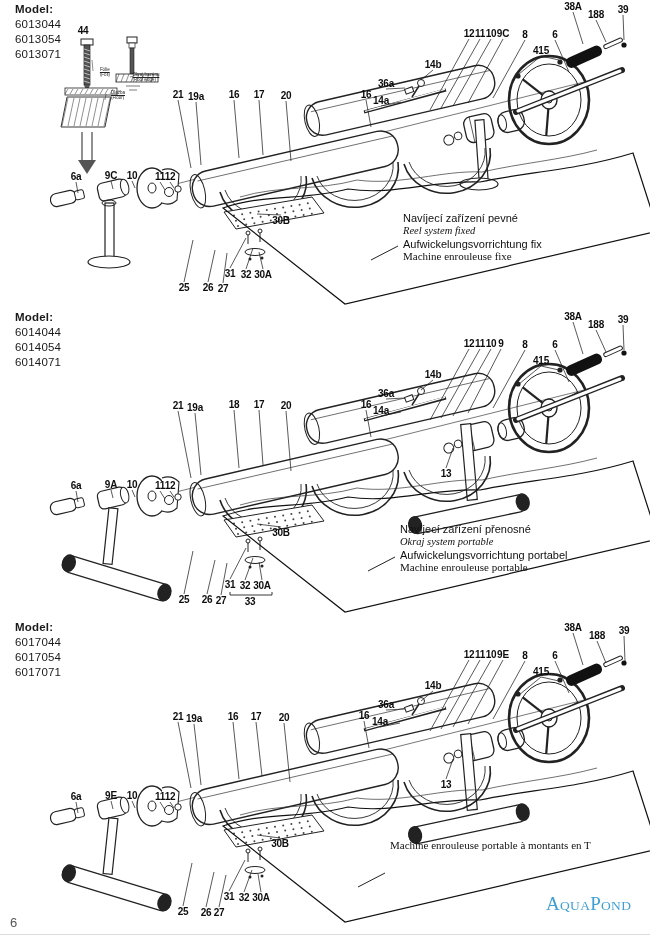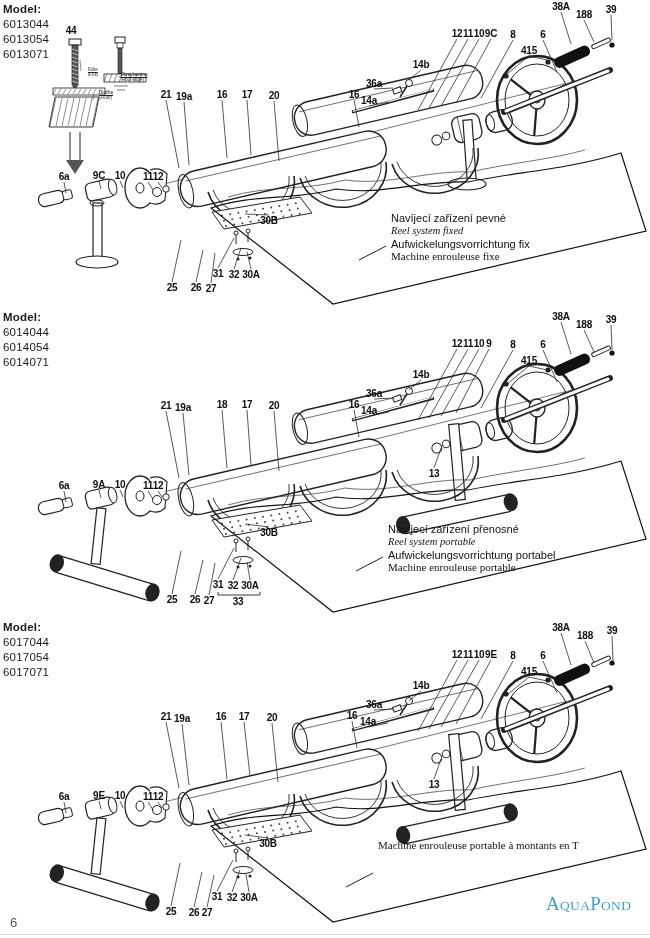--- a/index.html
+++ b/index.html
@@ -1,18 +1,18 @@
 <!DOCTYPE html>
 <html><head>
 <meta charset="utf-8">
 <style>
   html,body{margin:0;padding:0}
   body{position:relative;width:650px;height:938px;background:#fff;overflow:hidden;
        font-family:"Liberation Sans",sans-serif;color:#111}
-  .section{position:absolute;left:0;width:590px;height:308px}
+  .section{position:absolute;left:12px;width:590px;height:308px}
   .layer{position:absolute;left:0;top:0;width:650px;height:308px}
   svg.diagram{position:absolute;left:0;top:0;overflow:visible}
   .model{position:absolute;left:3px;top:2px;font-size:11.5px;line-height:1.3;color:#1a1a1a;letter-spacing:.2px}
   .model-header{font-weight:700}
   .part-label{position:absolute;transform:translateX(-50%);font-size:10px;font-weight:700;
               color:#0d0d0d;white-space:nowrap;letter-spacing:-.2px;line-height:1}
   .caption{position:absolute;white-space:nowrap;color:#101010}
   .caption div{height:12.8px}
   .cap-cs{font-size:11px}
   .cap-en{font-family:"Liberation Serif",serif;font-style:italic;font-size:10.5px}
@@ -463,21 +463,21 @@
       <div class="part-label" style="left: 218px; top: 272px;">31</div>
       <div class="part-label" style="left: 233px; top: 273px;">32</div>
       <div class="part-label" style="left: 250px; top: 273px;">30A</div>
       <div class="part-label" style="left: 238px; top: 289px;">33</div>
       <div class="part-label" style="left: 172px; top: 287px;">25</div>
       <div class="part-label" style="left: 195px; top: 287px;">26</div>
       <div class="part-label" style="left: 209px; top: 288px;">27</div>
     </div>
   <div class="caption" style="left: 388px; top: 215px;">
       <div class="cap-cs">Navíjecí zařízení přenosné</div>
-      <div class="cap-en">Reel system portable</div>
+      <div class="cap-en">Okraj system portable</div>
       <div class="cap-de">Aufwickelungsvorrichtung portabel</div>
       <div class="cap-fr">Machine enrouleuse portable</div>
     </div>
 </section>
 
 <section class="section" style="top:618px">
   <svg class="diagram" width="650" height="308">
       <line x1="148" y1="188" x2="612" y2="72" stroke="#555" stroke-width=".8"></line>
       <g transform="rotate(-13 60 196)">
         <rect x="38" y="190" width="26" height="13" rx="6" fill="#fff" stroke="#222" stroke-width="1.2"></rect>

